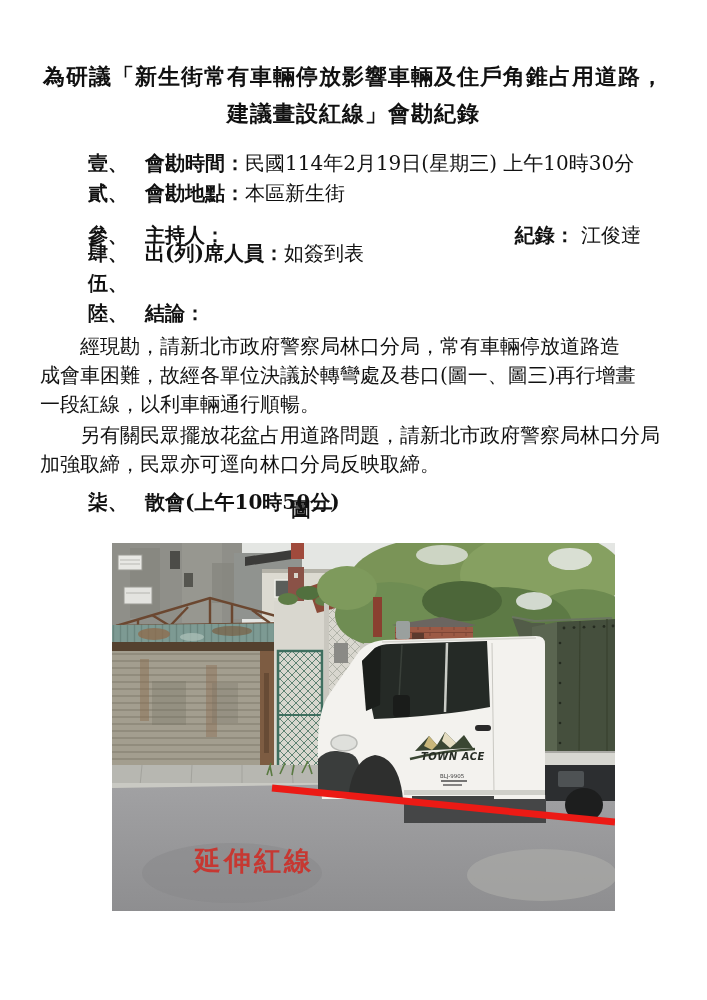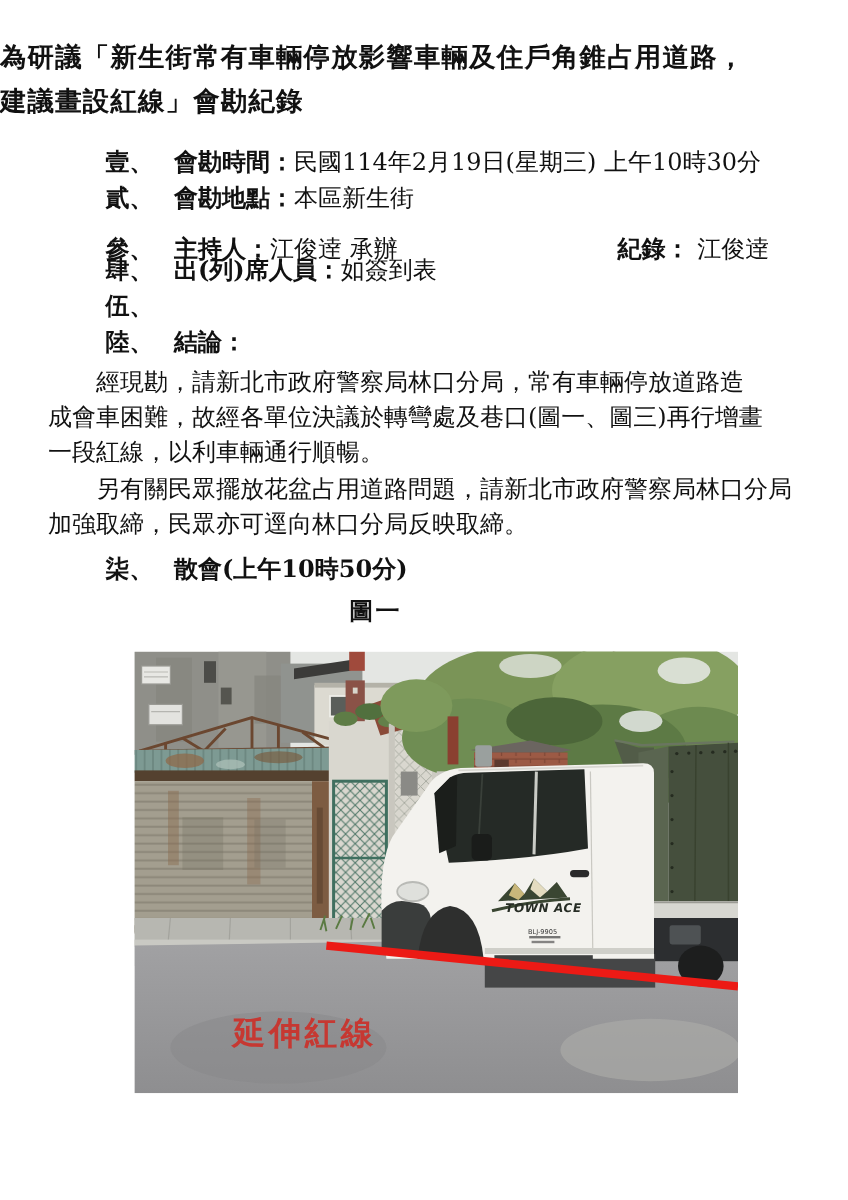--- a/index.html
+++ b/index.html
@@ -2,22 +2,22 @@
 <html><head>
 <meta charset="utf-8">
 <style>
   html,body { margin:0; padding:0; background:#ffffff; }
   .page {
     position:relative; width:707px; height:1000px; background:#ffffff;
     font-family:"DejaVu Serif","Liberation Serif",serif; color:#111;
     overflow:hidden;
   }
   .doc-title {
-    padding-top:30px; text-align:left; font-weight:bold;
-    font-size:22px; line-height:37px; letter-spacing:1px;
+    padding-top:58px; text-align:center; font-weight:bold;
+    font-size:22px; line-height:37px; letter-spacing:1px;font-family:Liberation Serif, serif;
   }
   .list { margin-top:18px; }
   .row { display:flex; align-items:baseline; padding-left:88px; height:30px; font-size:20px; white-space:nowrap; }
   .num { width:57px; font-weight:bold; flex:0 0 57px; }
   .lab { font-weight:bold; }
   .val { font-weight:normal; }
   .row-right { margin-left:auto; margin-right:66px;margin-top:12px; }
   .para { margin:2px 40px 0 40px; font-size:20px; line-height:29px; }
   .pline { white-space:nowrap; }
   .pline.indent { text-indent:2em; }
@@ -46,21 +46,20 @@
       <span class="val">民國114年2月19日(星期三) 上午10時30分</span>
     </div>
     <div class="row">
       <span class="num">貳、</span>
       <span class="lab">會勘地點：</span>
       <span class="val">本區新生街</span>
     </div>
     <div class="row">
       <span class="num">參、</span>
       <span class="lab">主持人：</span>
-      <span class="val">江俊逹 承辦</span>
       <span class="row-right">
         <span class="lab">紀錄：</span>
         <span class="val">江俊逹</span>
       </span>
     </div>
     <div class="row">
       <span class="num">肆、</span>
       <span class="lab">出(列)席人員：</span>
       <span class="val">如簽到表</span>
     </div>

